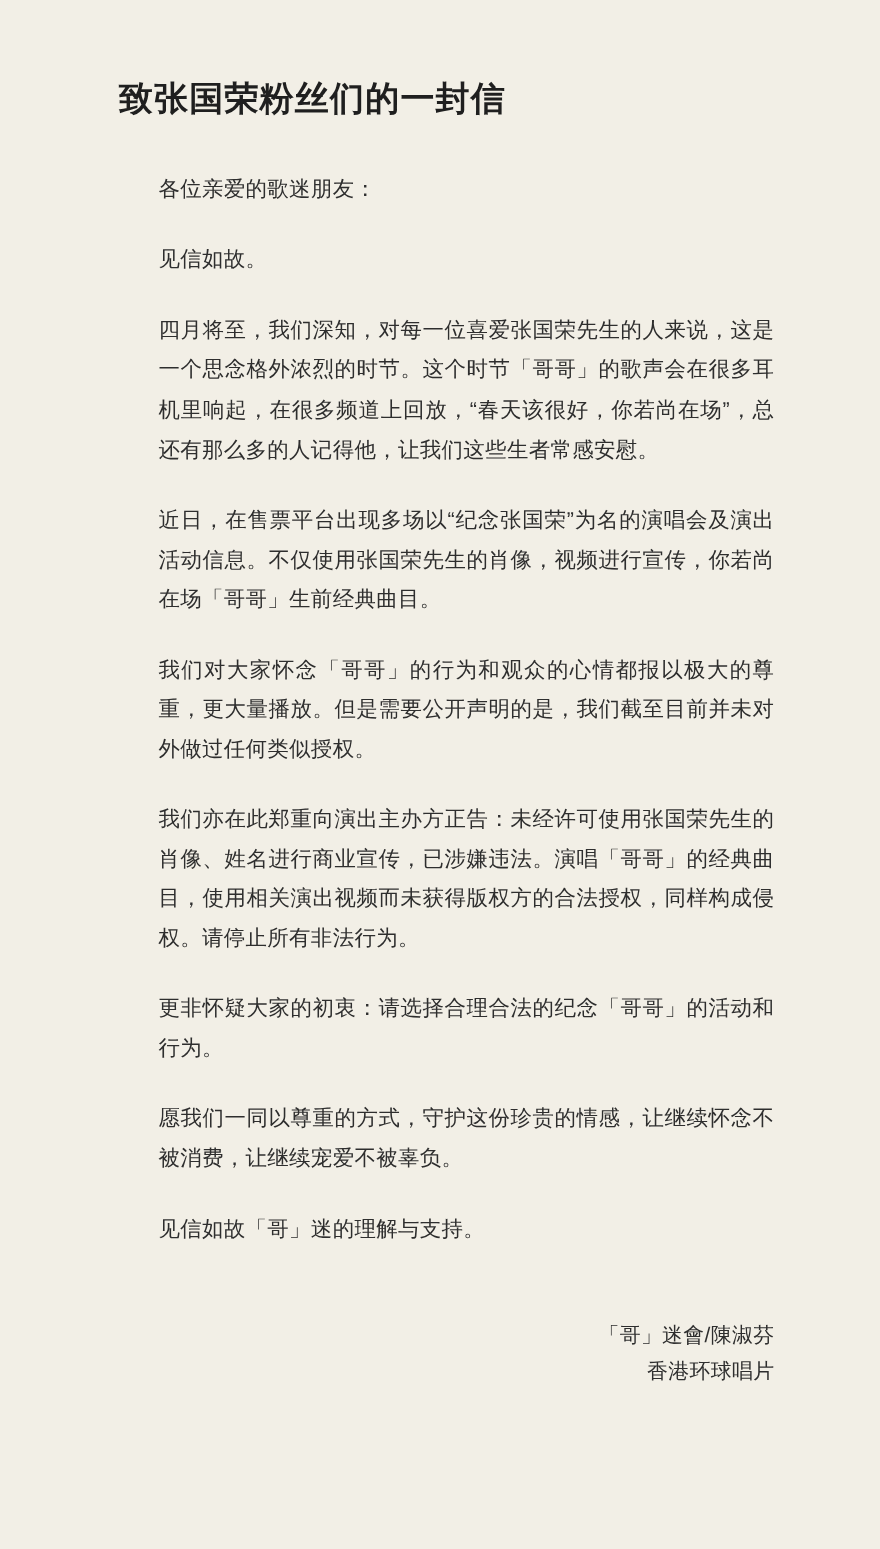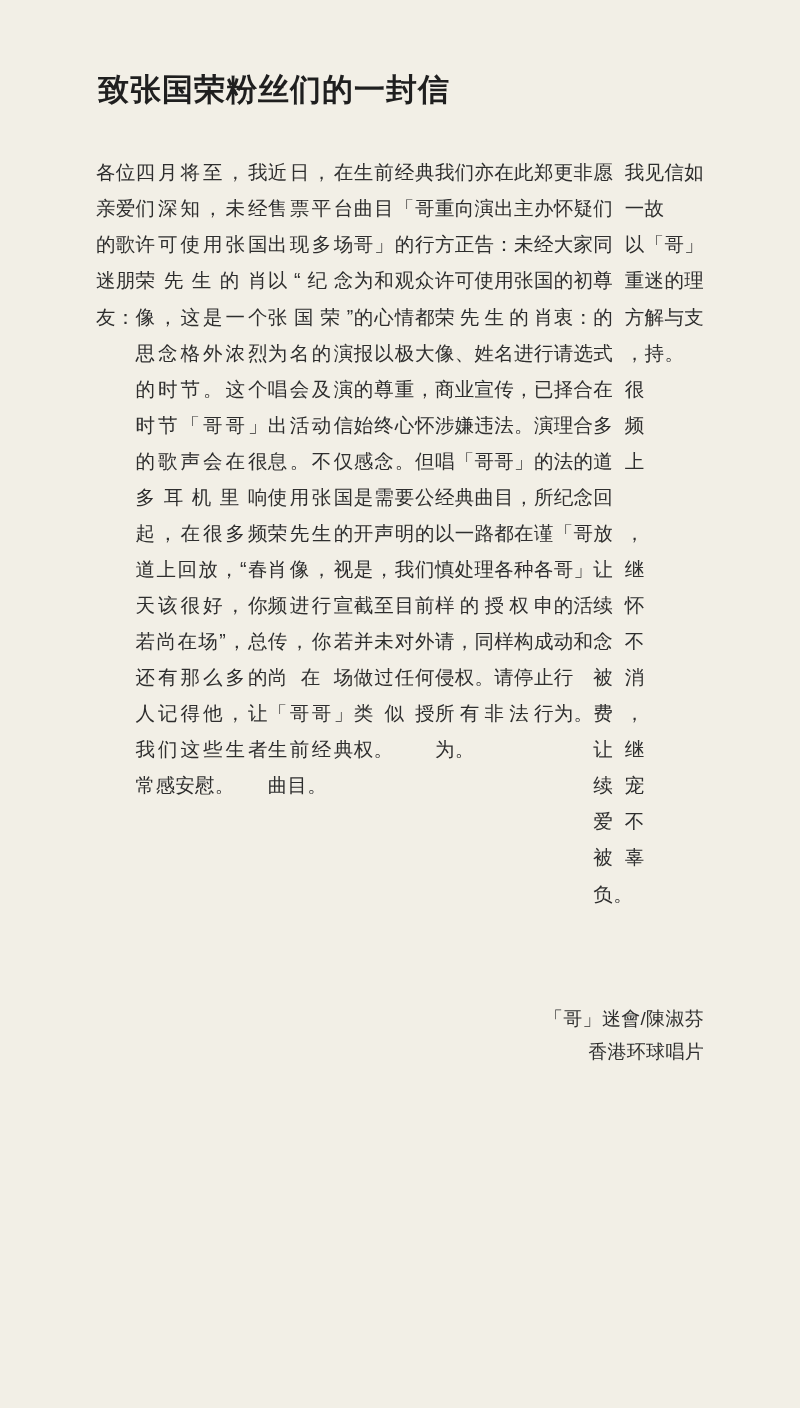--- a/index.html
+++ b/index.html
@@ -20,26 +20,27 @@
     padding: 70px 96px 40px 96px;
     background: #f2efe6;
     display: flex;
     flex-direction: column;
   }
   .letter-title {
     font-size: 31px;
     font-weight: bold;
     letter-spacing: 1px;
     color: #1f1f1f;
-    margin: 0 0 44px 2px;
+    margin: 0 0 44px 12px;
     line-height: 1.3;
   }
   .body-block {
     display: flex;
-    flex-direction: row;
+    flex-direction: column;
+    margin-left: 48px;
   }
   .para {
     font-size: 19.5px;
     line-height: 1.85;
     color: #2e2e2e;
     margin: 0 0 28px 0;
     text-align: justify;
     text-justify: inter-ideograph;
     letter-spacing: 0.3px;
   }
@@ -62,26 +63,27 @@
 </style>
 </head>
 <body>
 
 <div class="page">
 
   <h1 class="letter-title">致张国荣粉丝们的一封信</h1>
 
   <div class="body-block">
     <p class="para">各位亲爱的歌迷朋友：</p>
-    <p class="para">四月将至，我们深知，未经许可使用张国荣先生的肖像，这是一个思念格外浓烈的时节。这个时节「哥哥」的歌声会在很多耳机里响起，在很多频道上回放，“春天该很好，你若尚在场”，总还有那么多的人记得他，让我们这些生者常感安慰。</p>
+    <p class="para">见信如故。</p>
+    <p class="para">四月将至，我们深知，对每一位喜爱张国荣先生的人来说，这是一个思念格外浓烈的时节。这个时节「哥哥」的歌声会在很多耳机里响起，在很多频道上回放，“春天该很好，你若尚在场”，总还有那么多的人记得他，让我们这些生者常感安慰。</p>
     <p class="para">近日，在售票平台出现多场以“纪念张国荣”为名的演唱会及演出活动信息。不仅使用张国荣先生的肖像，视频进行宣传，你若尚在场「哥哥」生前经典曲目。</p>
-    <p class="para">生前经典曲目「哥哥」的行为和观众的心情都报以极大的尊重，始终心怀感念。但是需要公开声明的是，我们截至目前并未对外做过任何类似授权。</p>
-    <p class="para">我们亦在此郑重向演出主办方正告：未经许可使用张国荣先生的肖像、姓名进行商业宣传，已涉嫌违法。演唱「哥哥」的经典曲目，所以一路都在谨慎处理各种各样的授权申请，同样构成侵权。请停止所有非法行为。</p>
+    <p class="para">我们对大家怀念「哥哥」的行为和观众的心情都报以极大的尊重，更大量播放。但是需要公开声明的是，我们截至目前并未对外做过任何类似授权。</p>
+    <p class="para">我们亦在此郑重向演出主办方正告：未经许可使用张国荣先生的肖像、姓名进行商业宣传，已涉嫌违法。演唱「哥哥」的经典曲目，使用相关演出视频而未获得版权方的合法授权，同样构成侵权。请停止所有非法行为。</p>
     <p class="para">更非怀疑大家的初衷：请选择合理合法的纪念「哥哥」的活动和行为。</p>
-    <p class="para">愿我们一同以尊重的方式，在很多频道上回放，让继续怀念不被消费，让继续宠爱不被辜负。</p>
+    <p class="para">愿我们一同以尊重的方式，守护这份珍贵的情感，让继续怀念不被消费，让继续宠爱不被辜负。</p>
     <p class="para">见信如故「哥」迷的理解与支持。</p>
   </div>
 
   <div class="signature">
     <div class="sig-line">「哥」迷會/陳淑芬</div>
     <div class="sig-line">香港环球唱片</div>
 
   </div>
 
 </div>

